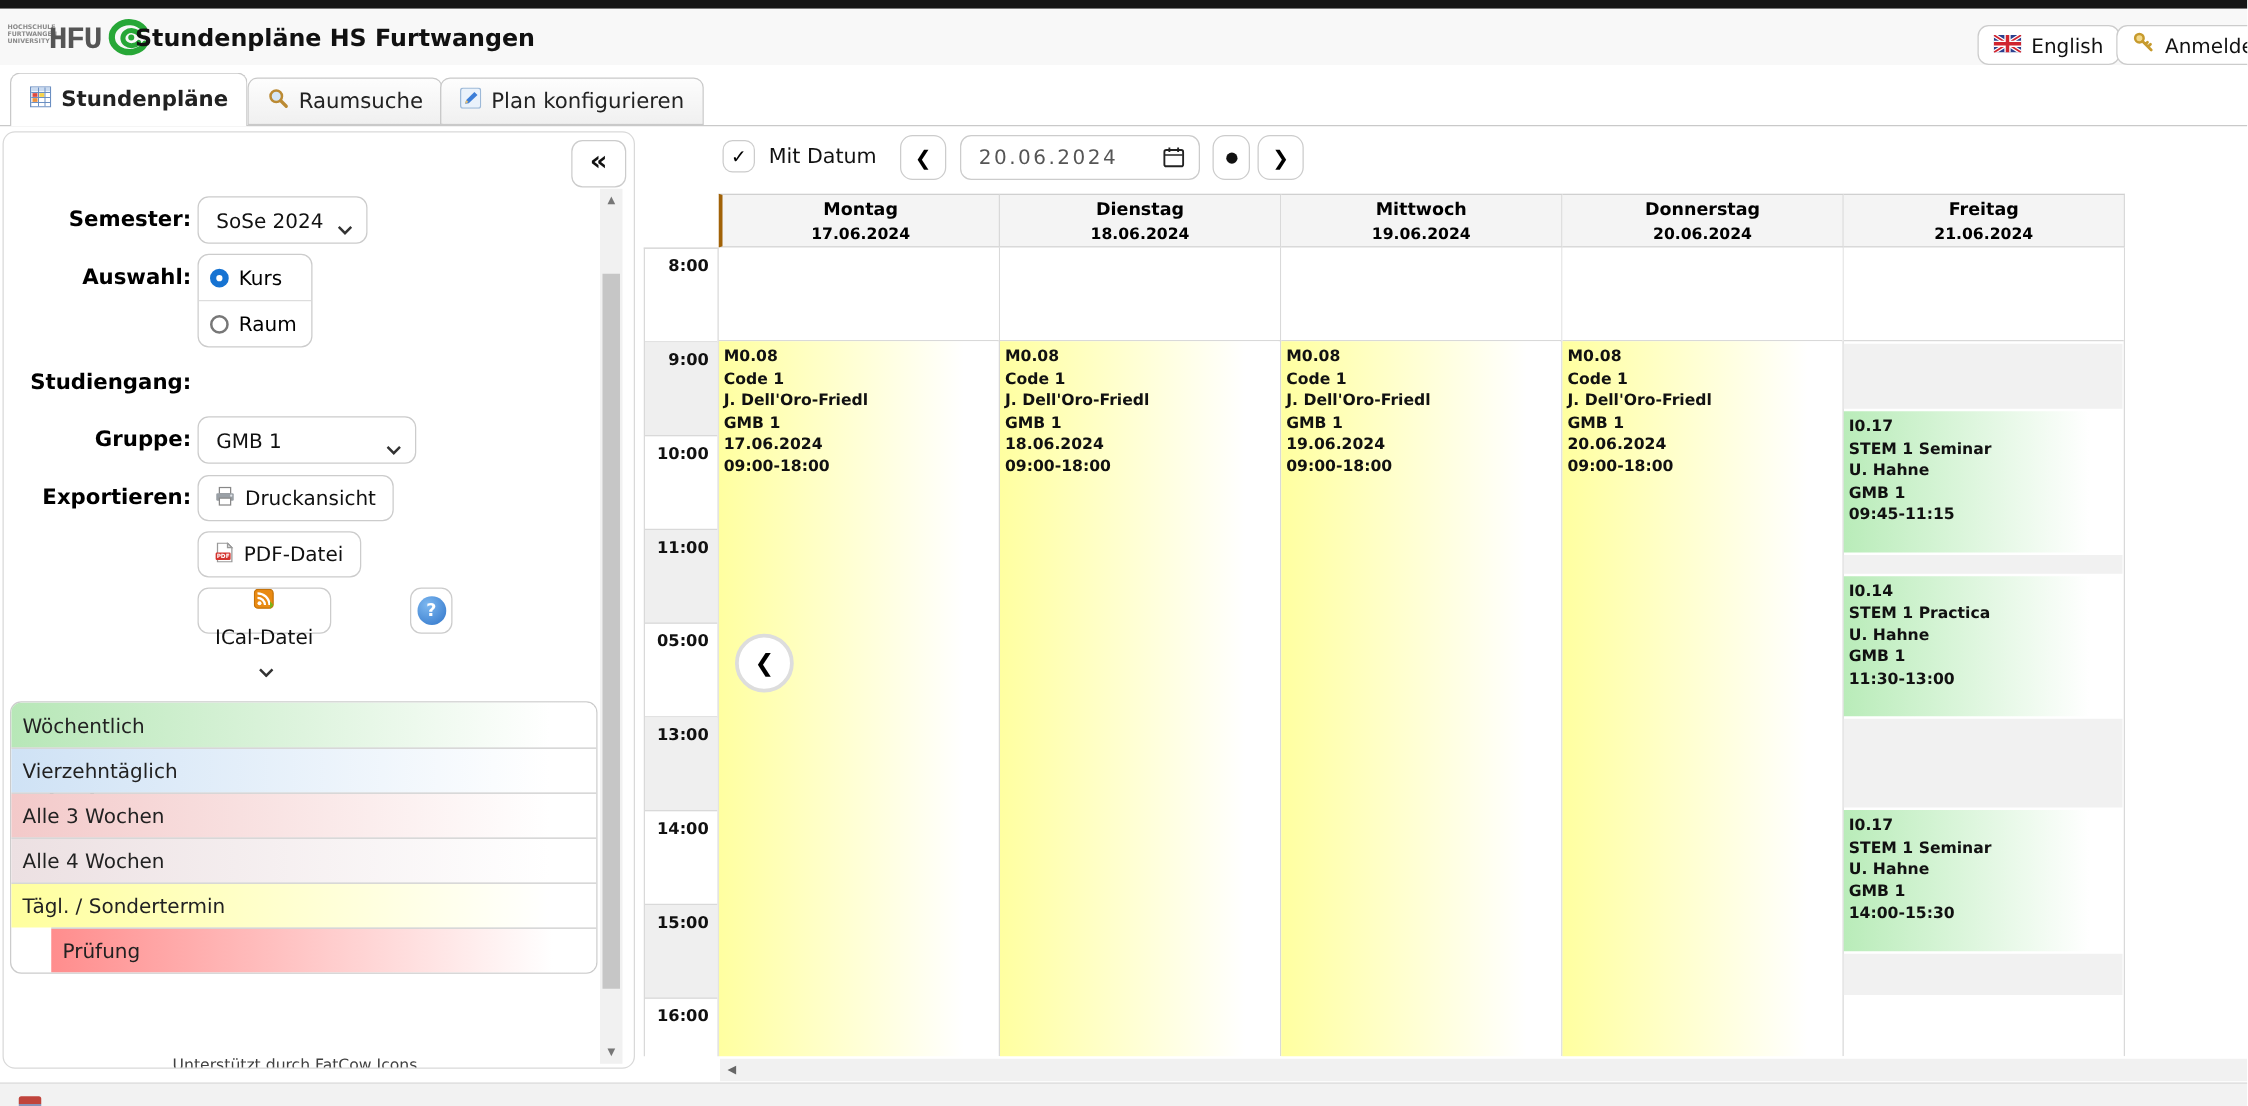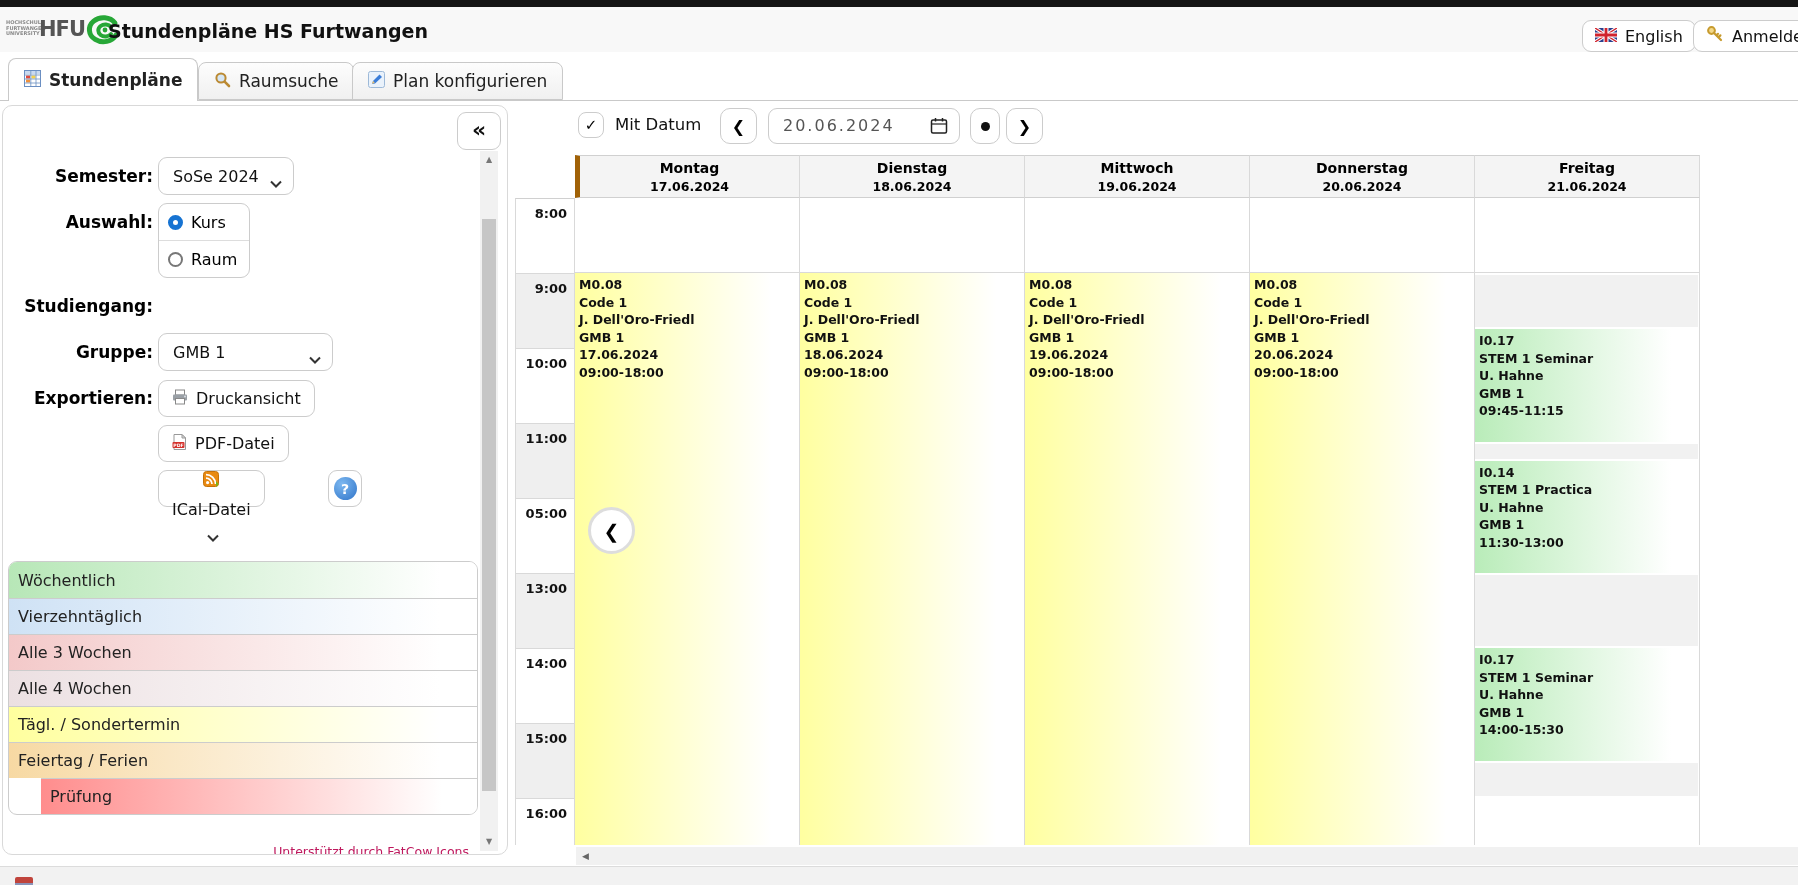--- a/index.html
+++ b/index.html
@@ -3,21 +3,21 @@
 <meta charset="utf-8">
 <style>
   html,body{margin:0;padding:0;}
   body{font-family:"DejaVu Sans",sans-serif;background:#fff;}
   #app{position:relative;width:1798px;height:885px;overflow:hidden;background:#fff;}
 
   
   .topstrip{position:absolute;left:0;top:0;width:100%;height:7px;background:#151515;}
   .appheader{position:absolute;left:0;top:7px;width:100%;height:45px;background:#f8f8f8;border-bottom:1px solid #ddd;}
   .logo-sub{position:absolute;left:6px;top:13px;width:30px;text-align:right;font-size:5px;line-height:5.5px;color:#8a8a8a;font-weight:bold;letter-spacing:0;}
-  .logo-hfu{position:absolute;left:39px;top:10px;font-size:21px;font-weight:bold;color:#555;letter-spacing:-1px;}
+  .logo-hfu{position:absolute;left:39px;top:10px;font-size:25px;font-weight:bold;color:#555;letter-spacing:-1px;font-family:Liberation Mono, monospace;}
   .logo-swirl{position:absolute;left:84px;top:6px;}
   .page-title{position:absolute;left:108px;top:13px;font-size:19px;font-weight:bold;color:#111;}
   .hbtn{position:absolute;top:13px;height:32px;display:flex;align-items:center;gap:8px;padding:0 12px;background:#fff;border:1px solid #ccc;border-radius:9px;font-size:16px;color:#111;box-sizing:border-box;cursor:pointer;}
   .btn-english{left:1582px;}
   .btn-login{left:1693px;width:132px;}
 
   
   .tabbar{position:absolute;left:0;top:52px;width:100%;height:49px;border-bottom:1px solid #c9c9c9;box-sizing:border-box;background:#fff;}
   .tab{position:absolute;bottom:0;display:flex;align-items:center;gap:8px;padding:0 15px;border:1px solid #c9c9c9;border-radius:8px 8px 0 0;font-size:17px;color:#222;background:linear-gradient(#fdfdfd,#f0f0f0);height:38px;box-sizing:border-box;cursor:pointer;}
   .tab.active{height:43px;bottom:-1px;background:#fff;border-bottom:none;font-weight:bold;z-index:2;margin-top:48px;}
@@ -37,41 +37,41 @@
   .rdot{width:15px;height:15px;border-radius:50%;box-sizing:border-box;}
   .rdot.on{border:5px solid #1673d2;background:#fff;}
   .rdot.off{border:2px solid #777;background:#fff;}
   .expbtn{height:37px;padding:0 13px;gap:8px;display:flex;align-items:center;}
   .helpbtn{position:absolute;left:325px;width:34px;height:37px;justify-content:center;}
   .helpball{width:23px;height:23px;border-radius:50%;background:radial-gradient(circle at 35% 30%,#7db8f0,#2f74c9);color:#fff;font-weight:bold;font-size:14px;display:flex;align-items:center;justify-content:center;}
   .farb-h{position:absolute;left:5px;top:527px;font-size:17px;font-weight:bold;}
   .legend{position:absolute;left:5px;top:455px;width:468px;border:1px solid #ccc;border-radius:9px;overflow:hidden;}
   .legend-row{height:36px;display:flex;align-items:center;padding-left:9px;font-size:16px;color:#222;box-sizing:border-box;}
   .legend-row + .legend-row{border-top:1px solid #ccc;}
-  .fatcow{position:absolute;left:0;top:738px;width:466px;text-align:right;font-size:12.5px;color:#be185d;text-decoration:underline;cursor:pointer;}
+  .fatcow{position:absolute;left:0;top:738px;width:466px;text-align:center;font-size:12.5px;color:#404040;text-decoration:underline;cursor:pointer;}
   .sb-scroll{position:absolute;left:477px;top:45px;bottom:3px;width:18px;background:#f1f1f1;}
   .sb-arrow{position:absolute;left:0;width:18px;height:14px;font-size:8px;color:#777;text-align:center;line-height:14px;cursor:pointer;}
   .sb-up{top:2px;} .sb-down{bottom:2px;}
   .sb-thumb{position:absolute;left:2px;top:68px;width:14px;height:572px;background:#c6c6c6;cursor:grab;}
 
   
   .cb{position:absolute;left:578px;top:112px;width:26px;height:26px;border:1.5px solid #ccc;border-radius:8px;background:#fff;box-sizing:border-box;font-size:15px;font-weight:bold;display:flex;align-items:center;justify-content:center;cursor:pointer;}
   .cb-label{position:absolute;left:615px;top:112px;height:26px;line-height:26px;font-size:16.5px;color:#111;}
   .navbtn{position:absolute;top:108px;width:37px;height:36px;border:1px solid #ccc;border-radius:10px;background:#fff;box-sizing:border-box;display:flex;align-items:center;justify-content:center;font-size:16px;font-weight:bold;cursor:pointer;}
   .nav-prev{left:720px;} .nav-next{left:1006px;}
   .nav-today{position:absolute;left:970px;top:108px;width:30px;height:36px;border:1px solid #ccc;border-radius:10px;background:#fff;box-sizing:border-box;display:flex;align-items:center;justify-content:center;cursor:pointer;}
   .todaydot{width:9px;height:9px;border-radius:50%;background:#111;}
   .datefield{position:absolute;left:768px;top:108px;width:192px;height:36px;border:1px solid #ccc;border-radius:9px;background:#fff;box-sizing:border-box;cursor:text;}
   .dateval{position:absolute;left:14px;top:0;line-height:34px;font-size:16px;color:#555;letter-spacing:2px;}
   .dateicon{position:absolute;right:11px;top:8px;}
 
   
   .dayheadrow{position:absolute;left:575px;top:155px;height:43px;display:flex;}
   .day-head{width:225px;height:43px;background:#f4f4f4;border-top:1px solid #d0d0d0;border-bottom:1px solid #d0d0d0;border-right:1px solid #d9d9d9;box-sizing:border-box;text-align:center;padding-top:3px;}
-  .day-head:first-child{border-left:5px solid #a16207;}
+  .day-head:first-child{border-left:3px solid #a16207;}
   .day-name{font-size:14px;font-weight:bold;line-height:19px;}
   .day-date{font-size:12.5px;font-weight:bold;line-height:17px;}
   .gutter{position:absolute;left:515px;top:198px;width:60px;height:647px;border-left:1px solid #d9d9d9;border-right:1px solid #d9d9d9;border-top:1px solid #d0d0d0;box-sizing:border-box;overflow:hidden;background:#fff;}
   .time-cell{height:75px;border-bottom:1px solid #d9d9d9;box-sizing:border-box;text-align:right;}
   .time-cell.shaded{background:#efefef;}
   .time-label{display:inline-block;padding:7px 7px 0 0;font-size:13px;font-weight:bold;color:#111;}
   .daycols{position:absolute;left:575px;top:198px;width:1125px;height:647px;overflow:hidden;}
   .day-col{position:absolute;top:0;width:225px;height:647px;border-right:1px solid #d9d9d9;box-sizing:border-box;}
   .day-top{height:75px;border-bottom:1px solid #d9d9d9;box-sizing:border-box;background:#fff;}
   .event{position:absolute;left:0;right:1px;overflow:hidden;padding:3px 4px;box-sizing:border-box;font-size:12.5px;font-weight:bold;line-height:17.5px;color:#111;cursor:pointer;}
@@ -269,23 +269,20 @@
         </div>
         <div class="legend-row" style="background: linear-gradient(90deg, rgb(243, 201, 201) 0%, rgb(255, 255, 255) 92%);">
           <span>Alle 3 Wochen</span>
         </div>
         <div class="legend-row" style="background: linear-gradient(90deg, rgb(236, 224, 226) 0%, rgb(255, 255, 255) 92%); align-items: center;">
           <span>Alle 4 Wochen</span>
         </div>
         <div class="legend-row" style="background: linear-gradient(90deg, rgb(255, 255, 158) 0%, rgb(255, 255, 255) 92%);">
           <span>Tägl. / Sondertermin</span>
         </div>
-        <div class="legend-row" style="background: linear-gradient(90deg, rgb(247, 217, 163) 0%, rgb(255, 255, 255) 92%);">
-          <span>Feiertag / Ferien</span>
-        </div>
         <div class="legend-row" style="background: linear-gradient(90deg, rgb(255, 141, 141) 0%, rgb(255, 255, 255) 92%); margin-left: 32px;">
           <span>Prüfung</span>
         </div>
       </div>
 
     <div class="fatcow">Unterstützt durch FatCow Icons</div>
 
     <div class="sb-scroll">
       <div class="sb-arrow sb-up">▲</div>
       <div class="sb-thumb"></div>

